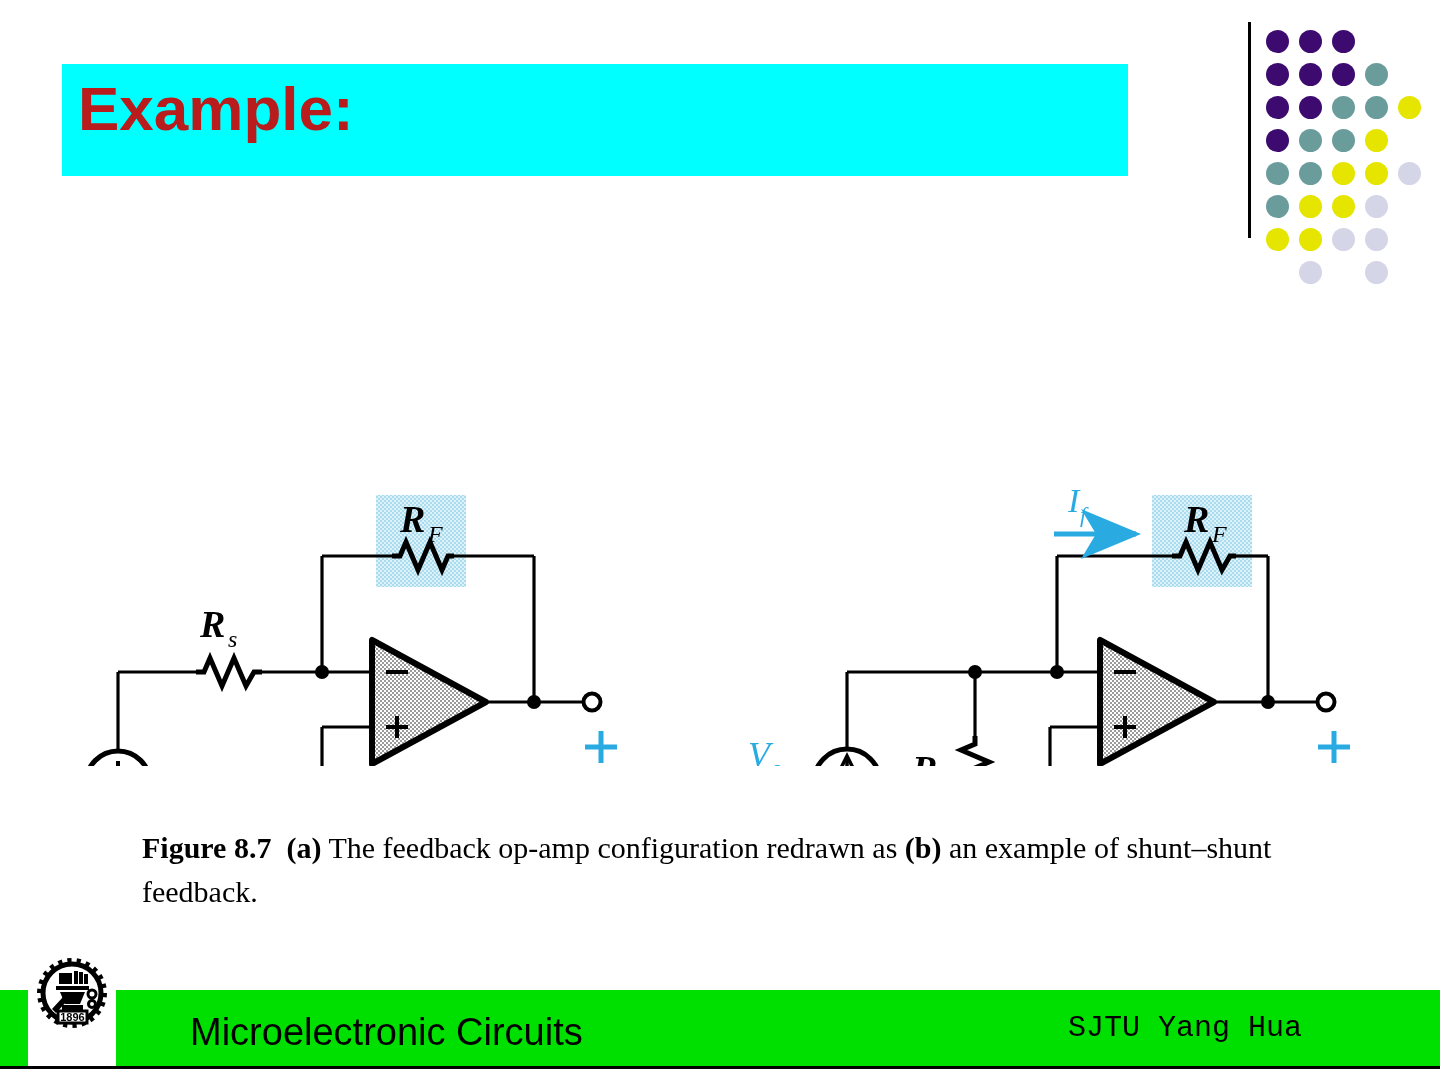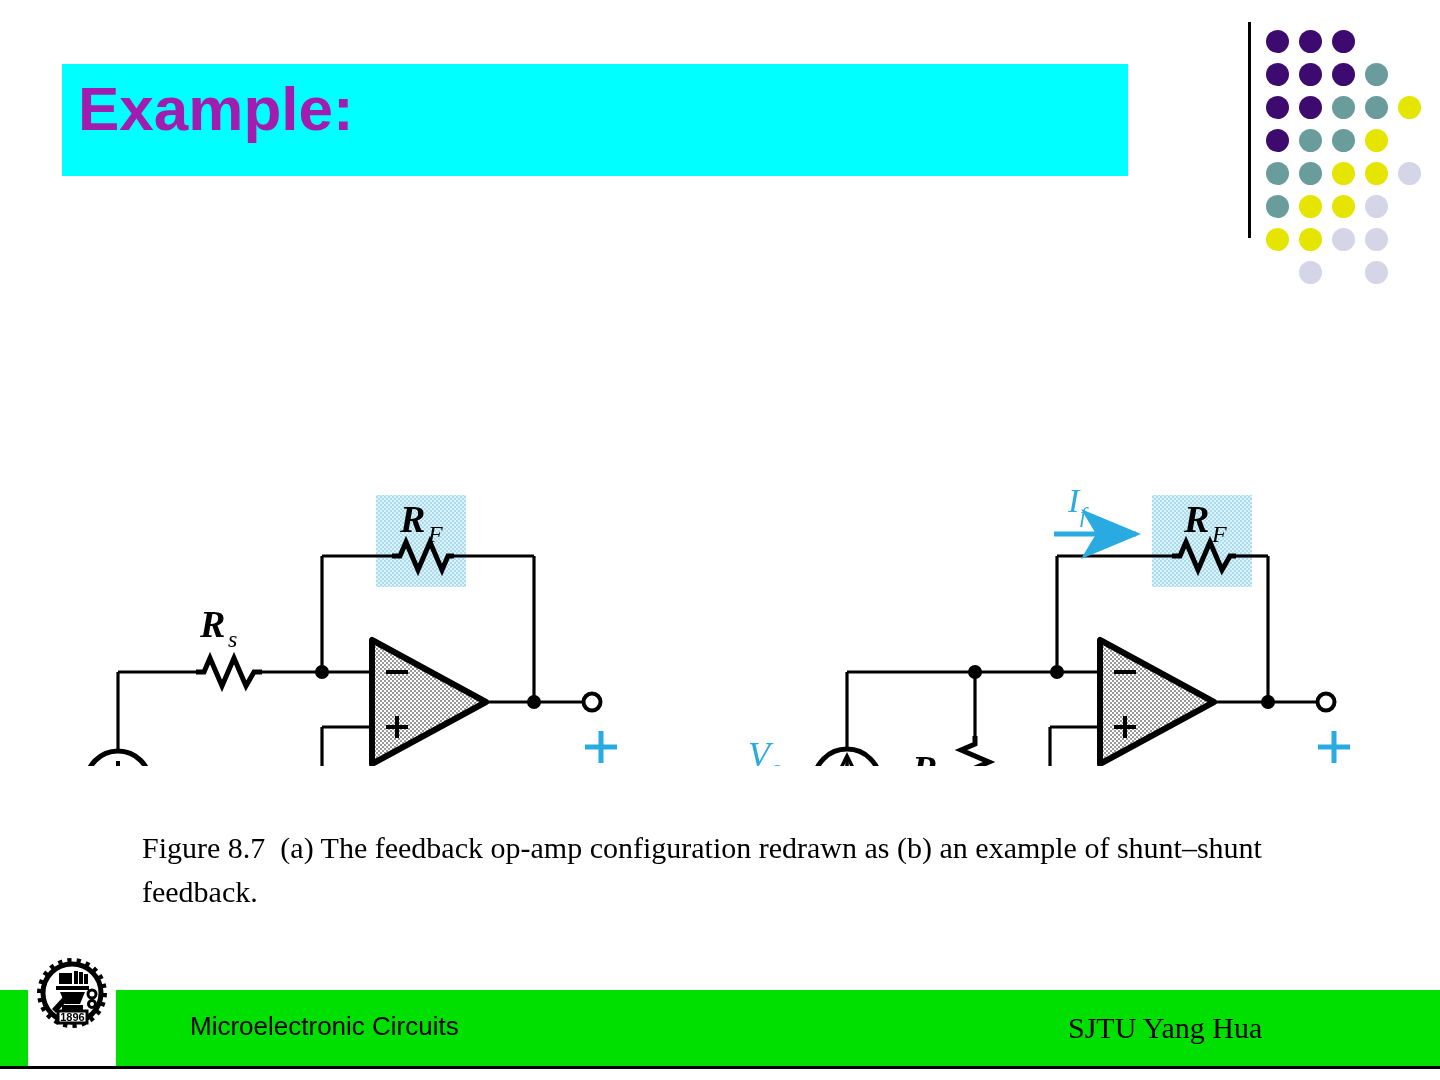--- a/index.html
+++ b/index.html
@@ -10,21 +10,21 @@
   }
 
   
   #title-bar{
     position:absolute;left:62px;top:64px;width:1066px;height:112px;
     background:#00ffff;
   }
   #title-text{
     position:absolute;left:78px;top:78px;
     font-family:"Liberation Sans", sans-serif;
-    font-size:62px;font-weight:bold;color:#a21caf;
+    font-size:62px;font-weight:bold;color:#b91c1c;
     letter-spacing:0px;line-height:1;
   }
 
   
   #decor{
     position:absolute;left:1248px;top:14px;width:192px;height:254px;
   }
   #decor-rule{
     position:absolute;left:0px;top:8px;width:3px;height:216px;background:#000000;
   }
@@ -35,40 +35,40 @@
     position:absolute;left:0px;top:236px;width:1440px;height:530px;
   }
   #fig-svg{display:block;}
 
   
   #caption{
     position:absolute;left:142px;top:826px;width:1130px;
     font-family:"Liberation Serif", serif;
     font-size:30px;color:#000000;line-height:1.45;
   }
-  #caption b{font-weight:normal;}
+  #caption b{font-weight:bold;}
 
   
   #footer{
     position:absolute;left:0px;top:990px;width:1440px;height:76px;
     background:#00e000;
   }
   #footer-logo-bg{
     position:absolute;left:28px;top:990px;width:88px;height:76px;background:#ffffff;
   }
   #footer-logo{
     position:absolute;left:30px;top:957px;width:84px;height:72px;
   }
   #footer-left{
     position:absolute;left:190px;top:1011px;
-    font-size:26px;color:#000000;font-family:"Liberation Sans", sans-serif;
+    font-size:38px;color:#000000;font-family:"Liberation Sans", sans-serif;
   }
   #footer-right{
     position:absolute;left:1068px;top:1011px;
-    font-size:30px;color:#000000;font-family:Liberation Serif, serif;
+    font-size:30px;color:#000000;font-family:Liberation Mono, monospace;
   }
   #footer-bottom-rule{
     position:absolute;left:0px;top:1066px;width:1440px;height:3px;background:#000000;
   }
 </style>
 </head>
 <body>
 
 <div id="title-bar"></div>
 <div id="title-text">Example:</div>

